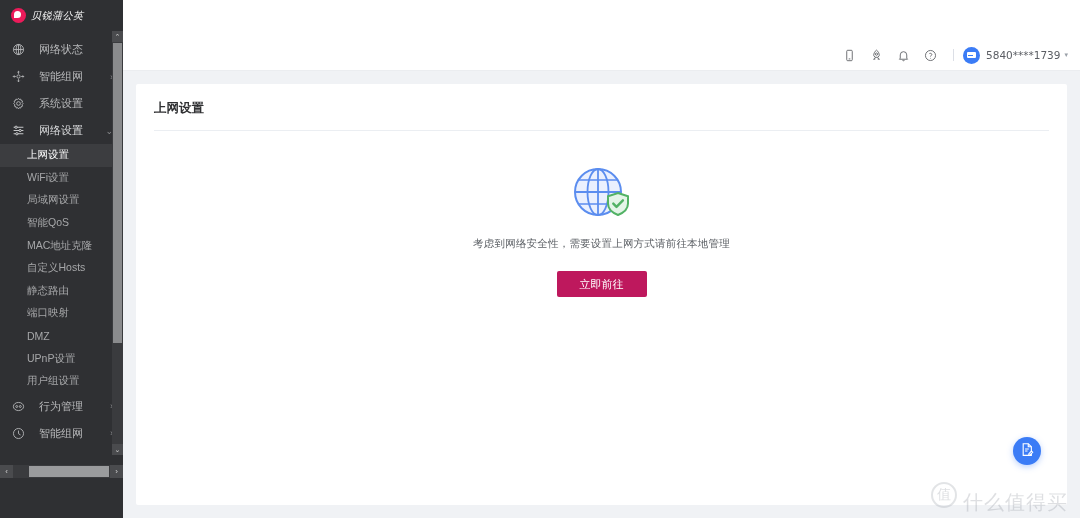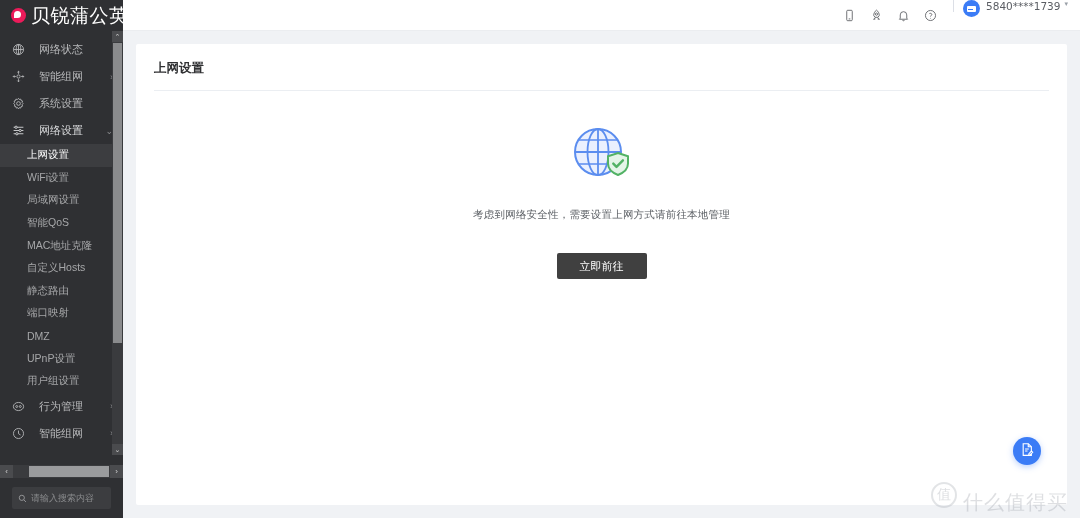--- a/index.html
+++ b/index.html
@@ -23,22 +23,22 @@
   .logo-mark {
     width: 15px; height: 15px; border-radius: 50%;
     background: #ec1b5a; position: relative; flex: 0 0 15px;
   }
   .logo-mark::after {
     content: ""; position: absolute; left: 3px; top: 3px;
     width: 7px; height: 7px; border-radius: 50% 50% 50% 0;
     background: #ffffff;
   }
   .logo-text {
-    color: #ffffff; font-size: 19px; letter-spacing: .5px;
-    font-family: "DejaVu Sans", sans-serif; white-space: nowrap;
+    color: #ffffff; font-size: 10px; letter-spacing: .5px;
+    font-family: "DejaVu Sans", sans-serif; white-space: nowrap; font-style: italic;
   }
 
   .nav-scroll {
     flex: 1 1 auto; overflow: hidden; position: relative;
     padding-top: 5px;
   }
   .nav-item {
     height: 27px; display: flex; align-items: center;
     padding-left: 12px; padding-right: 10px; gap: 14px;
     color: #b6b7b9; font-size: 11px; cursor: pointer;
@@ -109,22 +109,22 @@
     font-family: "Liberation Sans", sans-serif;
   }
   .search-box input::placeholder { color: #8a8b8d; }
 
   
   .right { flex: 1 1 auto; display: flex; flex-direction: column; min-width: 0; }
 
   .topbar {
     height: 31px; flex: 0 0 31px; background: #ffffff;
     border-bottom: 1px solid #ebedf0;
-    display: flex; align-items: flex-start; justify-content: flex-end;
-    padding-right: 12px; gap: 0px;
+    display: flex; align-items: center; justify-content: flex-end;
+    padding-right: 12px; gap: 0px; margin-top: 40px;
   }
   .top-ico {
     width: 27px; height: 31px; display: flex;
     align-items: center; justify-content: center; cursor: pointer;
   }
   .top-div {
     width: 1px; height: 12px; background: #dcdfe6; margin: 0 9px;
   }
   .avatar {
     width: 17px; height: 17px; border-radius: 50%; background: #3b7cf6;
@@ -156,30 +156,29 @@
     border-radius: 2px; position: relative;
   }
   .card-title {
     font-size: 12.5px; color: #303133; padding: 16px 0 13px 18px;
     border-bottom: 1px solid #ebeef2; margin: 0 18px 0 18px;
     padding-left: 0;
   }
   .empty {
     display: flex; flex-direction: column; align-items: center;
     padding-top: 34px;
-    gap: 11px;
   }
   .globe-wrap { width: 72px; height: 58px; }
   .empty-msg {
     font-size: 10.5px; color: #5d6166; margin-top: 14px;
     letter-spacing: .2px;
   }
   .go-btn {
     margin-top: 20px; width: 90px; height: 26px;
-    background: #404040; color: #ffffff; font-size: 11px;
+    background: #be185d; color: #ffffff; font-size: 11px;
     border: 0; border-radius: 2px; cursor: pointer;
     font-family: "Liberation Sans", sans-serif;
   }
 
   .fab {
     position: absolute; right: 26px; bottom: 40px;
     width: 28px; height: 28px; border-radius: 50%;
     background: #3b7cf6; display: flex; align-items: center;
     justify-content: center; cursor: pointer;
     box-shadow: 0 2px 6px rgba(59,124,246,.35);
@@ -330,31 +329,20 @@
     </div>
 
     <div class="h-scroll">
       <div class="h-arrow">‹</div>
       <div class="h-track">
         <div class="h-thumb"></div>
       </div>
       <div class="h-arrow">›</div>
     </div>
 
-    <div class="search-wrap">
-      <div class="search-box">
-        <span>
-          <svg width="9" height="9" viewBox="0 0 16 16" fill="none" stroke="#9a9b9d" stroke-width="1.6">
-            <circle cx="6.8" cy="6.8" r="4.6"></circle>
-              <line x1="10.3" y1="10.3" x2="14.2" y2="14.2"></line>
-          </svg>
-        </span>
-        <input type="text" placeholder="请输入搜索内容" style="">
-      </div>
-    </div>
   </aside>
 
   <div class="right">
 
     <header class="topbar">
       <div class="top-ico">
         <svg width="13" height="13" viewBox="0 0 16 16" fill="none" stroke="#606266" stroke-width="1.1">
           <rect x="4.6" y="1.6" width="6.8" height="12.8" rx="1.2"></rect>
             <line x1="7" y1="12.2" x2="9" y2="12.2"></line>
         </svg>

